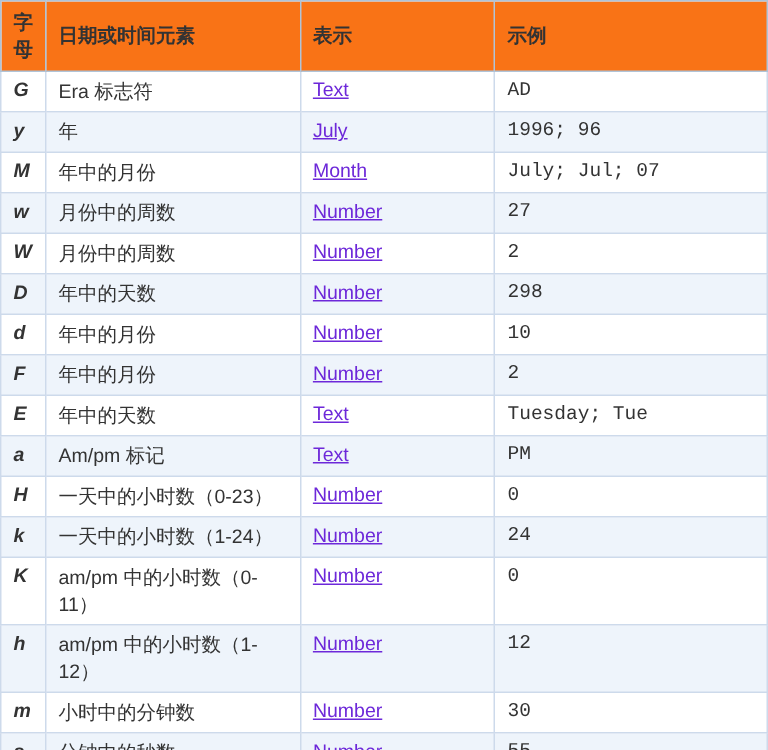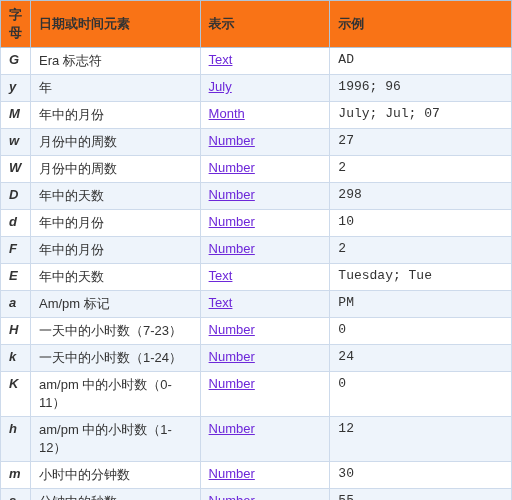--- a/index.html
+++ b/index.html
@@ -125,21 +125,21 @@
         <td class="col-example">Tuesday; Tue</td>
       </tr>
       <tr>
         <td class="col-char">a</td>
         <td class="col-desc">Am/pm 标记</td>
         <td class="col-type"><a href="#">Text</a></td>
         <td class="col-example">PM</td>
       </tr>
       <tr>
         <td class="col-char">H</td>
-        <td class="col-desc">一天中的小时数（7-23）</td>
+        <td class="col-desc">一天中的小时数（0-23）</td>
         <td class="col-type"><a href="#">Number</a></td>
         <td class="col-example">0</td>
       </tr>
       <tr>
         <td class="col-char">k</td>
         <td class="col-desc">一天中的小时数（1-24）</td>
         <td class="col-type"><a href="#">Number</a></td>
         <td class="col-example">24</td>
       </tr>
       <tr>

